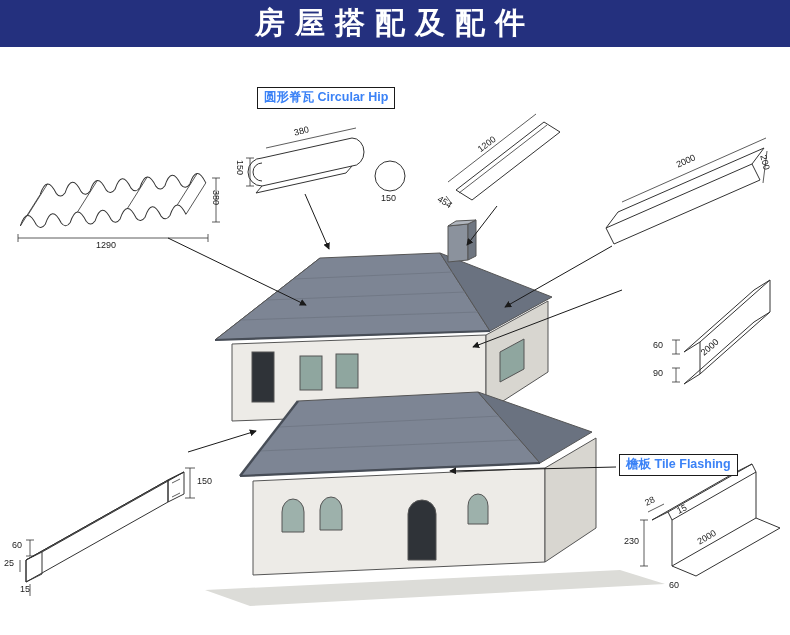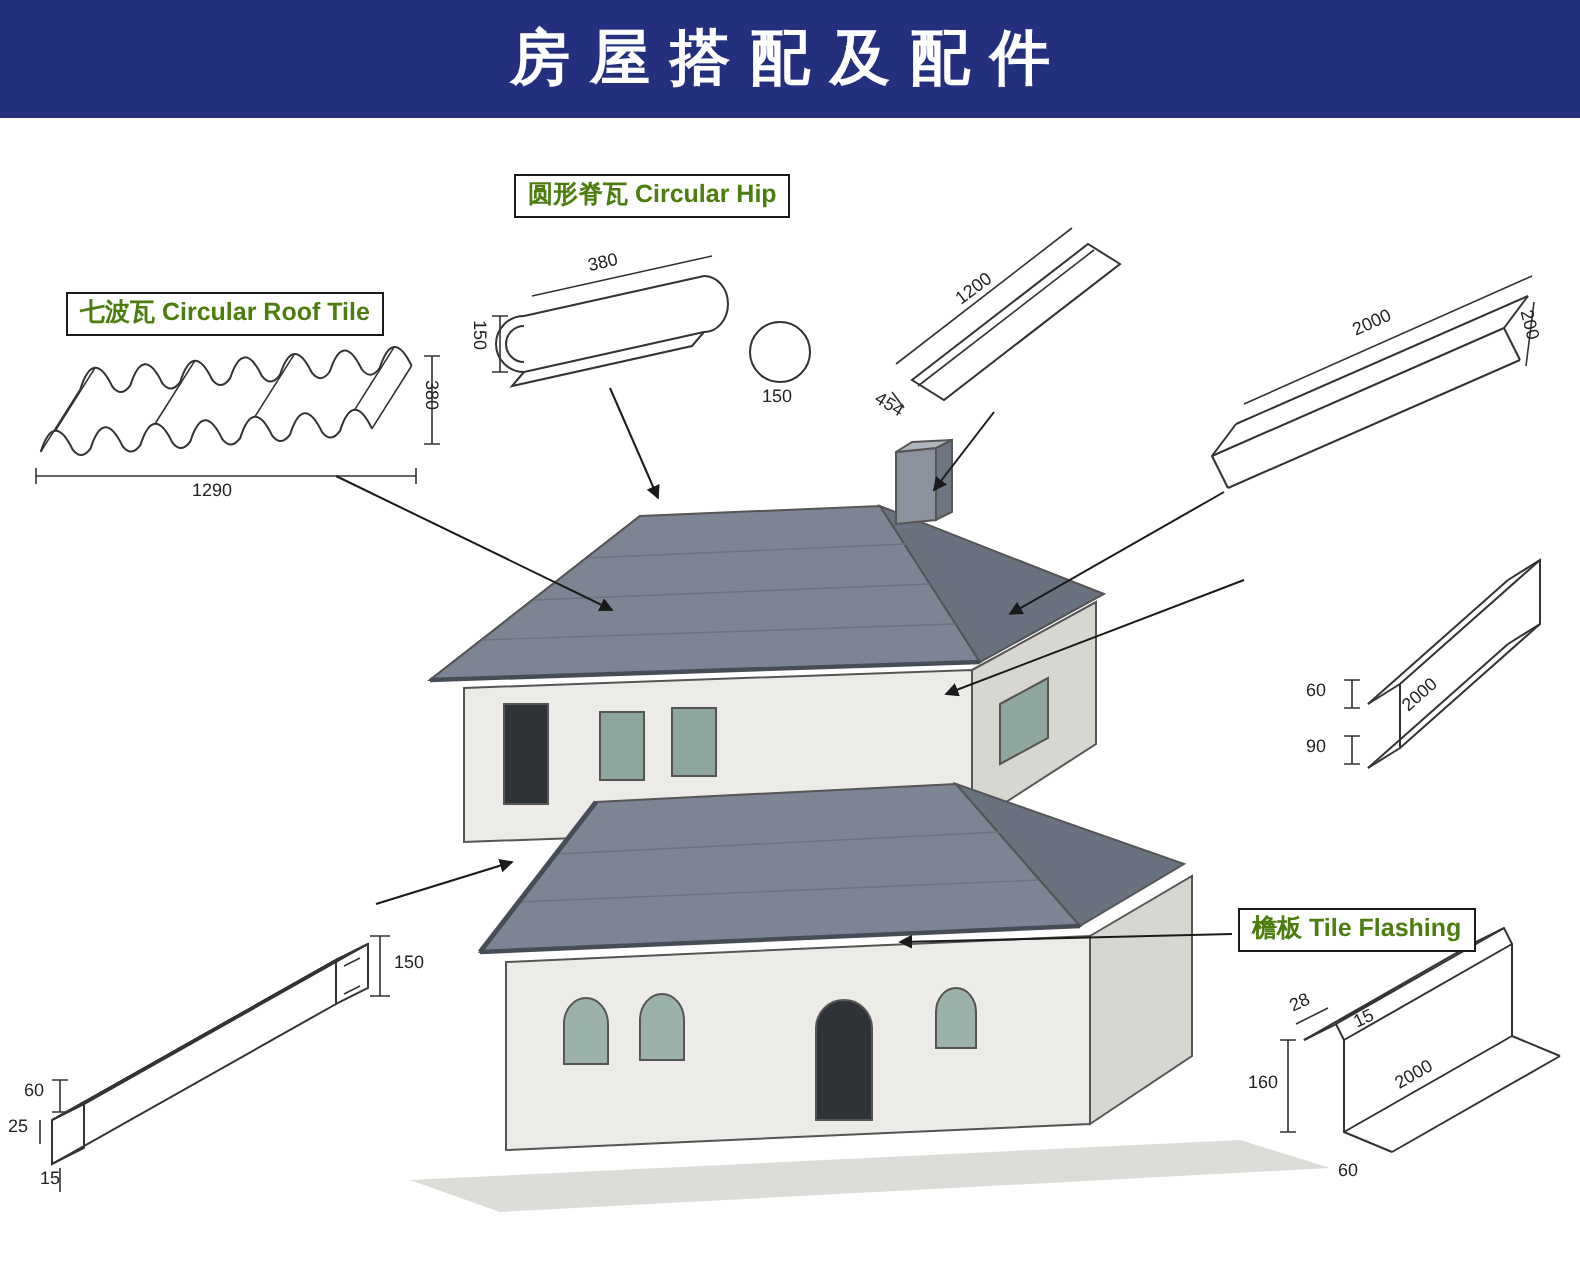--- a/index.html
+++ b/index.html
@@ -1,25 +1,25 @@
 <!DOCTYPE html>
 <html><head>
 <meta charset="utf-8">
 <style>
   *{margin:0;padding:0;box-sizing:border-box}
   html,body{background:#ffffff}
   body{font-family:"Liberation Sans","DejaVu Sans",sans-serif}
   .canvas{position:relative;width:790px;height:635px;background:#ffffff;overflow:hidden}
-  .banner{position:absolute;left:0;top:0;width:790px;height:59px;background:#24307e;
+  .banner{position:absolute;left:0;top:0;width:790px;height:47px;background:#24307e;
           display:flex;align-items:center;justify-content:center}
   .banner h1{color:#ffffff;font-size:30px;font-weight:bold;letter-spacing:10px;white-space:nowrap}
   .diagram{position:absolute;left:0;top:0;width:790px;height:635px}
   svg.art{position:absolute;left:0;top:0}
   .lbl{position:absolute;border:1px solid #1a1a1a;background:#ffffff;padding:2px 6px;
-       font-size:12.5px;font-weight:bold;color:#4d7c0f;white-space:nowrap;line-height:1.25}
+       font-size:12.5px;font-weight:bold;color:#3b82f6;white-space:nowrap;line-height:1.25}
   .dim{position:absolute;font-size:9px;color:#222;white-space:nowrap;line-height:1}
 </style>
 </head>
 <body>
 
 <div class="canvas">
 
   <header class="banner">
     <h1>房屋搭配及配件</h1>
   </header>
@@ -129,23 +129,20 @@
         <line x1="168" y1="238" x2="306" y2="305" marker-end="url(#arrow)"></line>
         <line x1="305" y1="194" x2="329" y2="249" marker-end="url(#arrow)"></line>
         <line x1="497" y1="206" x2="467" y2="245" marker-end="url(#arrow)"></line>
         <line x1="612" y1="246" x2="505" y2="307" marker-end="url(#arrow)"></line>
         <line x1="622" y1="290" x2="473" y2="347" marker-end="url(#arrow)"></line>
         <line x1="616" y1="467" x2="450" y2="471" marker-end="url(#arrow)"></line>
         <line x1="188" y1="452" x2="256" y2="431" marker-end="url(#arrow)"></line>
       </g>
     </svg>
 
-    <div class="lbl" style="left:33px;top:146px">
-      <span>七波瓦 Circular Roof Tile</span>
-    </div>
     <div class="lbl" style="left:257px;top:87px">
       <span>圆形脊瓦 Circular Hip</span>
     </div>
     <div class="lbl" style="left:619px;top:454px">
       <span>檐板 Tile Flashing</span>
     </div>
 
     <span class="dim" style="left:96px;top:241px">1290</span>
     <span class="dim" style="left:208px;top:193px;transform:rotate(90deg)">380</span>
 
@@ -164,17 +161,17 @@
     <span class="dim" style="left:700px;top:343px;transform:rotate(-41deg)">2000</span>
 
     <span class="dim" style="left:197px;top:477px">150</span>
     <span class="dim" style="left:12px;top:541px">60</span>
     <span class="dim" style="left:4px;top:559px">25</span>
     <span class="dim" style="left:20px;top:585px">15</span>
 
     <span class="dim" style="left:645px;top:497px;transform:rotate(-25deg)">28</span>
     <span class="dim" style="left:677px;top:505px;transform:rotate(-25deg)">15</span>
     <span class="dim" style="left:697px;top:533px;transform:rotate(-30deg)">2000</span>
-    <span class="dim" style="left:624px;top:537px">160</span>
+    <span class="dim" style="left:624px;top:537px">230</span>
     <span class="dim" style="left:669px;top:581px">60</span>
 
   </div>
 </div>
 
 </body></html>

